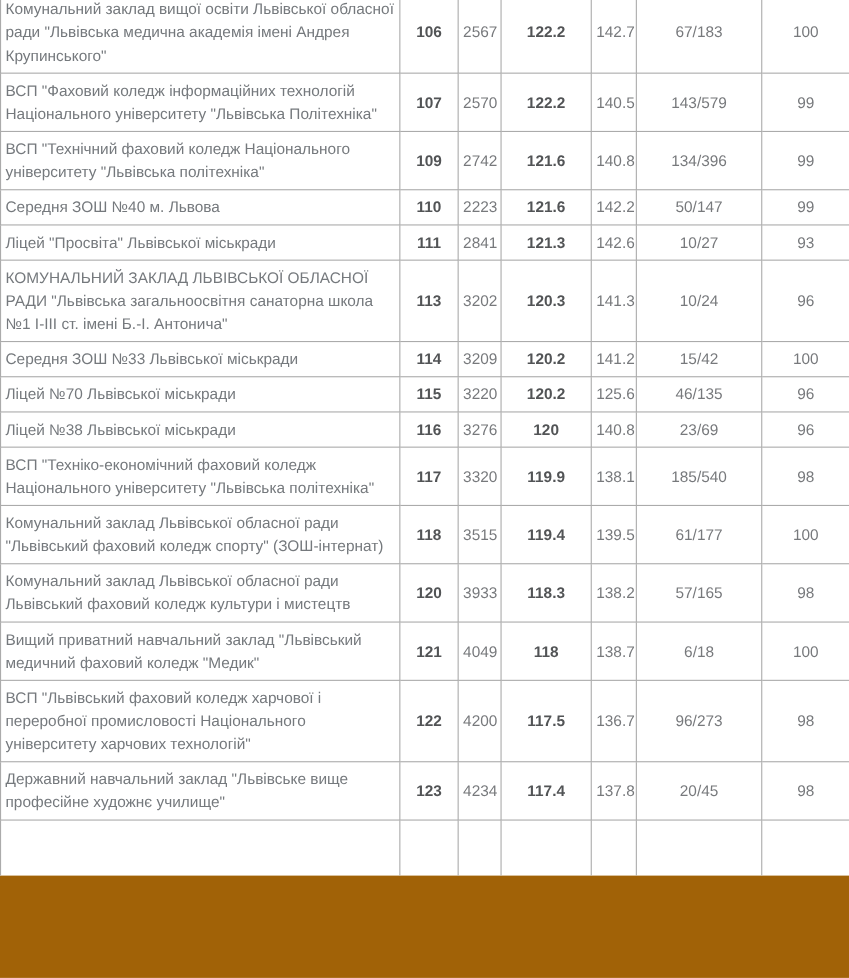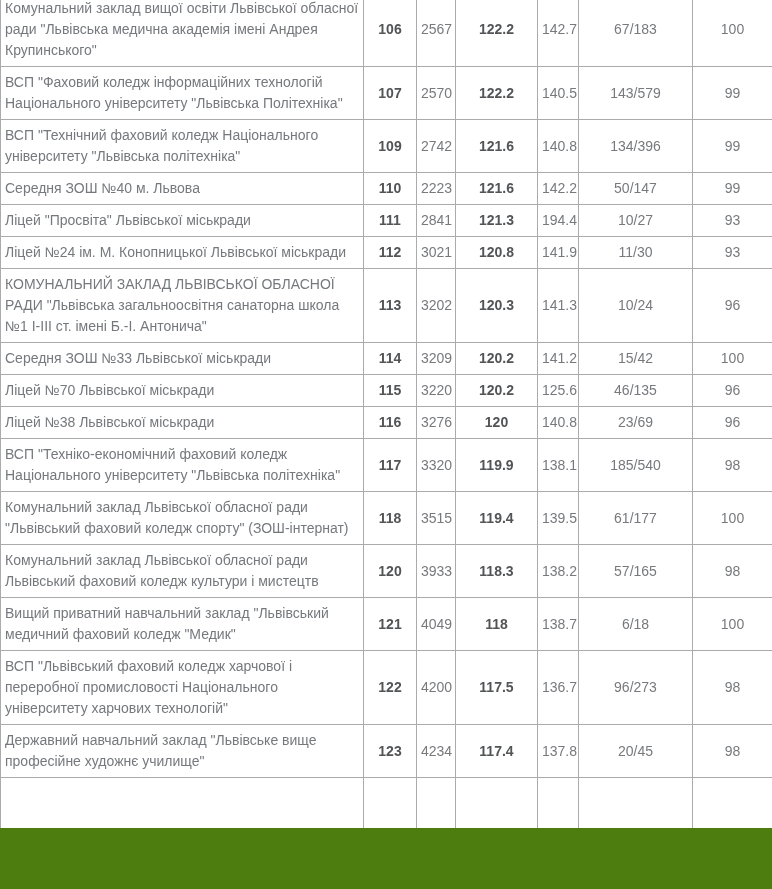--- a/index.html
+++ b/index.html
@@ -4,21 +4,21 @@
 <style>
   html, body {
     margin: 0;
     padding: 0;
     background: #ffffff;
   }
   .viewport {
     width: 772px;
     height: 889px;
     overflow: hidden;
-    background: #4d7c0f;
+    background: #a16207;
     position: relative;
   }
   table.rankings {
     border-collapse: collapse;
     table-layout: fixed;
     width: 772px;
     margin-top: -8px;
     font-family: "Liberation Sans", sans-serif;
     font-size: 14px;
     line-height: 21px;
@@ -97,31 +97,22 @@
         <td class="center bold">121.6</td>
         <td class="center">142.2</td>
         <td class="center">50/147</td>
         <td class="center">99</td>
       </tr>
       <tr>
         <td class="name">Ліцей "Просвіта" Львівської міськради</td>
         <td class="center bold">111</td>
         <td class="center">2841</td>
         <td class="center bold">121.3</td>
-        <td class="center">194.4</td>
+        <td class="center">142.6</td>
         <td class="center">10/27</td>
-        <td class="center">93</td>
-      </tr>
-      <tr>
-        <td class="name">Ліцей №24 ім. М. Конопницької Львівської міськради</td>
-        <td class="center bold">112</td>
-        <td class="center">3021</td>
-        <td class="center bold">120.8</td>
-        <td class="center">141.9</td>
-        <td class="center">11/30</td>
         <td class="center">93</td>
       </tr>
       <tr>
         <td class="name">КОМУНАЛЬНИЙ ЗАКЛАД ЛЬВІВСЬКОЇ ОБЛАСНОЇ РАДИ "Львівська загальноосвітня санаторна школа №1 І-ІІІ ст. імені Б.-І. Антонича"</td>
         <td class="center bold">113</td>
         <td class="center">3202</td>
         <td class="center bold">120.3</td>
         <td class="center">141.3</td>
         <td class="center">10/24</td>
         <td class="center">96</td>

